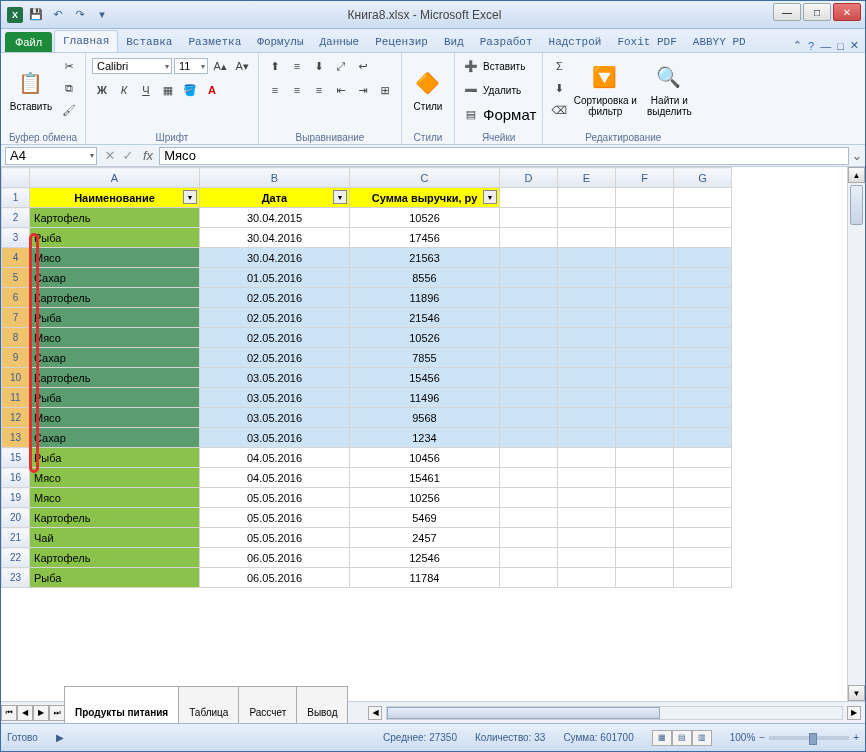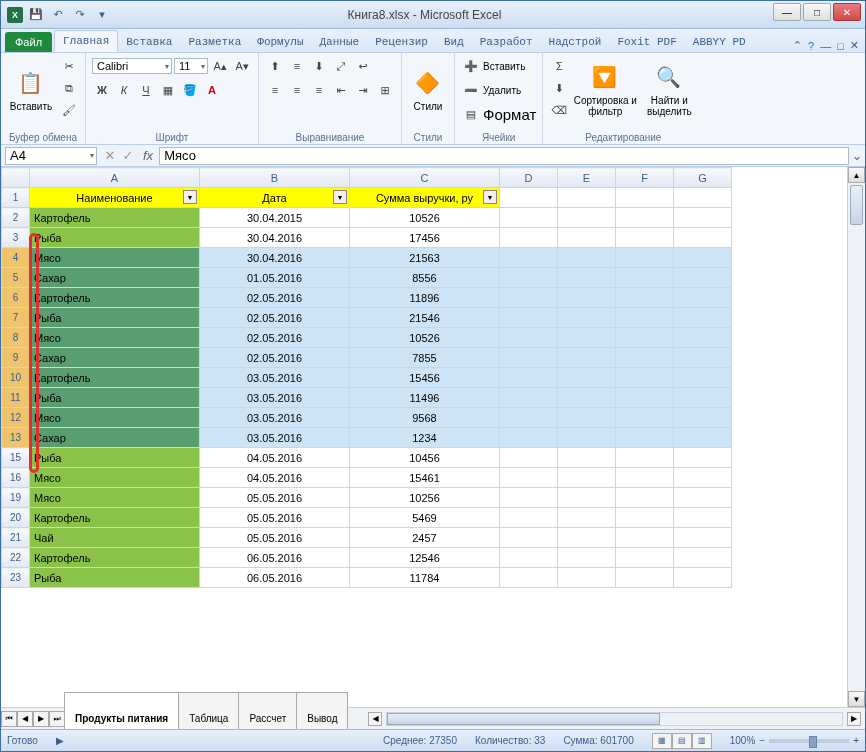--- a/index.html
+++ b/index.html
@@ -35,21 +35,21 @@
 .namebox::after { content:"▾"; position:absolute; right:2px; font-size:8px; color:#666; }
 .fxlabel { font-style:italic; color:#666; margin:0 6px; }
 .fxinput { flex:1; height:18px; border:1px solid #abc; background:#fff; padding:0 4px; display:flex; align-items:center; }
 .sheet { flex:1; display:flex; overflow:hidden; position:relative; }
 .grid { flex:1; overflow:hidden; position:relative; }
 table.g { border-collapse:collapse; font-size:11px; table-layout:fixed; }
 table.g th, table.g td { border:1px solid #d4d4d4; height:20px; padding:0 4px; overflow:hidden; white-space:nowrap; }
 table.g thead th { background:linear-gradient(#f7f9fc,#e3e9f2); color:#3b5e8c; font-weight:normal; text-align:center; position:relative; }
 table.g tbody th { background:linear-gradient(#f7f9fc,#e3e9f2); color:#3b5e8c; font-weight:normal; text-align:center; width:28px; font-size:10px; }
 .colA { width:170px; } .colB { width:150px; } .colC { width:150px; } .colD { width:58px; } .colE { width:58px; } .colF { width:58px; } .colG { width:58px; }
-.hdr { background:#ffff00 !important; text-align:center; font-weight:normal; position:relative; }
+.hdr { background:#ffff00 !important; text-align:center; font-weight:bold; position:relative; }
 .hdr .filter { position:absolute; right:2px; top:2px; width:14px; height:14px; border:1px solid #888; background:#eee; display:flex; align-items:center; justify-content:center; font-size:7px; }
 .nameA { background:#8bc34a; }
 .nameA.sel { background:#5a9e6f; }
 .sel td, .sel th { background:#cde4f7; }
 .sel td.nameA { background:#5a9e6f !important; }
 tr.sel th { background:#f0c36d !important; }
 .dataB, .dataC { text-align:center; }
 .redmark { position:absolute; left:28px; top:66px; width:10px; height:240px; border:3px solid #e03030; border-radius:6px; z-index:5; pointer-events:none; }
 .vscroll { width:18px; background:#eef1f5; border-left:1px solid #c9d3e0; position:relative; }
 .vscroll .up, .vscroll .dn { height:16px; background:linear-gradient(#f9f9f9,#ddd); border:1px solid #aaa; display:flex; align-items:center; justify-content:center; font-size:8px; }
@@ -57,21 +57,21 @@
 .vscroll .thumb { position:absolute; top:18px; left:2px; right:2px; height:40px; background:linear-gradient(#e8eef7,#c8d4e6); border:1px solid #9ab; border-radius:2px; }
 .tabs { height:22px; background:#eef1f5; border-top:1px solid #c9d3e0; display:flex; align-items:center; font-size:10px; }
 .tabs .nav { display:flex; gap:0; }
 .tabs .nav div { width:16px; height:16px; border:1px solid #aaa; background:#f4f4f4; display:flex; align-items:center; justify-content:center; font-size:8px; }
 .tabs .sheet-tab { padding:20px 10px; border:1px solid #aaa; background:#f4f4f4; margin-left:-1px; }
 .tabs .sheet-tab.active { background:#fff; border-bottom-color:#fff; font-weight:bold; }
 .tabs .hscroll { flex:1; display:flex; align-items:center; justify-content:flex-end; gap:2px; padding-right:4px; margin-left:20px; }
 .tabs .hscroll .bar { flex:1; height:14px; background:#eef1f5; border:1px solid #c9d3e0; position:relative; margin:0 2px; }
 .tabs .hscroll .thumb { position:absolute; left:0; width:60%; top:0; bottom:0; background:linear-gradient(#e8eef7,#c8d4e6); border:1px solid #9ab; }
 .tabs .hscroll .btn { width:14px; height:14px; border:1px solid #aaa; background:#f4f4f4; display:flex; align-items:center; justify-content:center; font-size:8px; }
-.status { height:22px; background:linear-gradient(#e8f0fb,#cdddf1); border-top:1px solid #9db8d9; display:flex; align-items:center; font-size:10px; color:#3b5e8c; padding:0 6px; gap:18px; }
+.status { height:28px; background:linear-gradient(#e8f0fb,#cdddf1); border-top:1px solid #9db8d9; display:flex; align-items:center; font-size:10px; color:#3b5e8c; padding:0 6px; gap:18px; }
 .status .spacer { flex:1; }
 .status .zoom { display:flex; align-items:center; gap:4px; }
 .status .slider { width:80px; height:4px; background:#c0cde0; position:relative; }
 .status .slider::after { content:""; position:absolute; left:50%; top:-3px; width:6px; height:10px; background:#8aa3c4; border:1px solid #6a84a5; }
 .viewbtns { display:flex; gap:0; }
 .viewbtns div { width:20px; height:16px; border:1px solid #aaa; background:#f4f4f4; display:flex; align-items:center; justify-content:center; font-size:8px; }
 </style>
 </head>
 <body>
 

